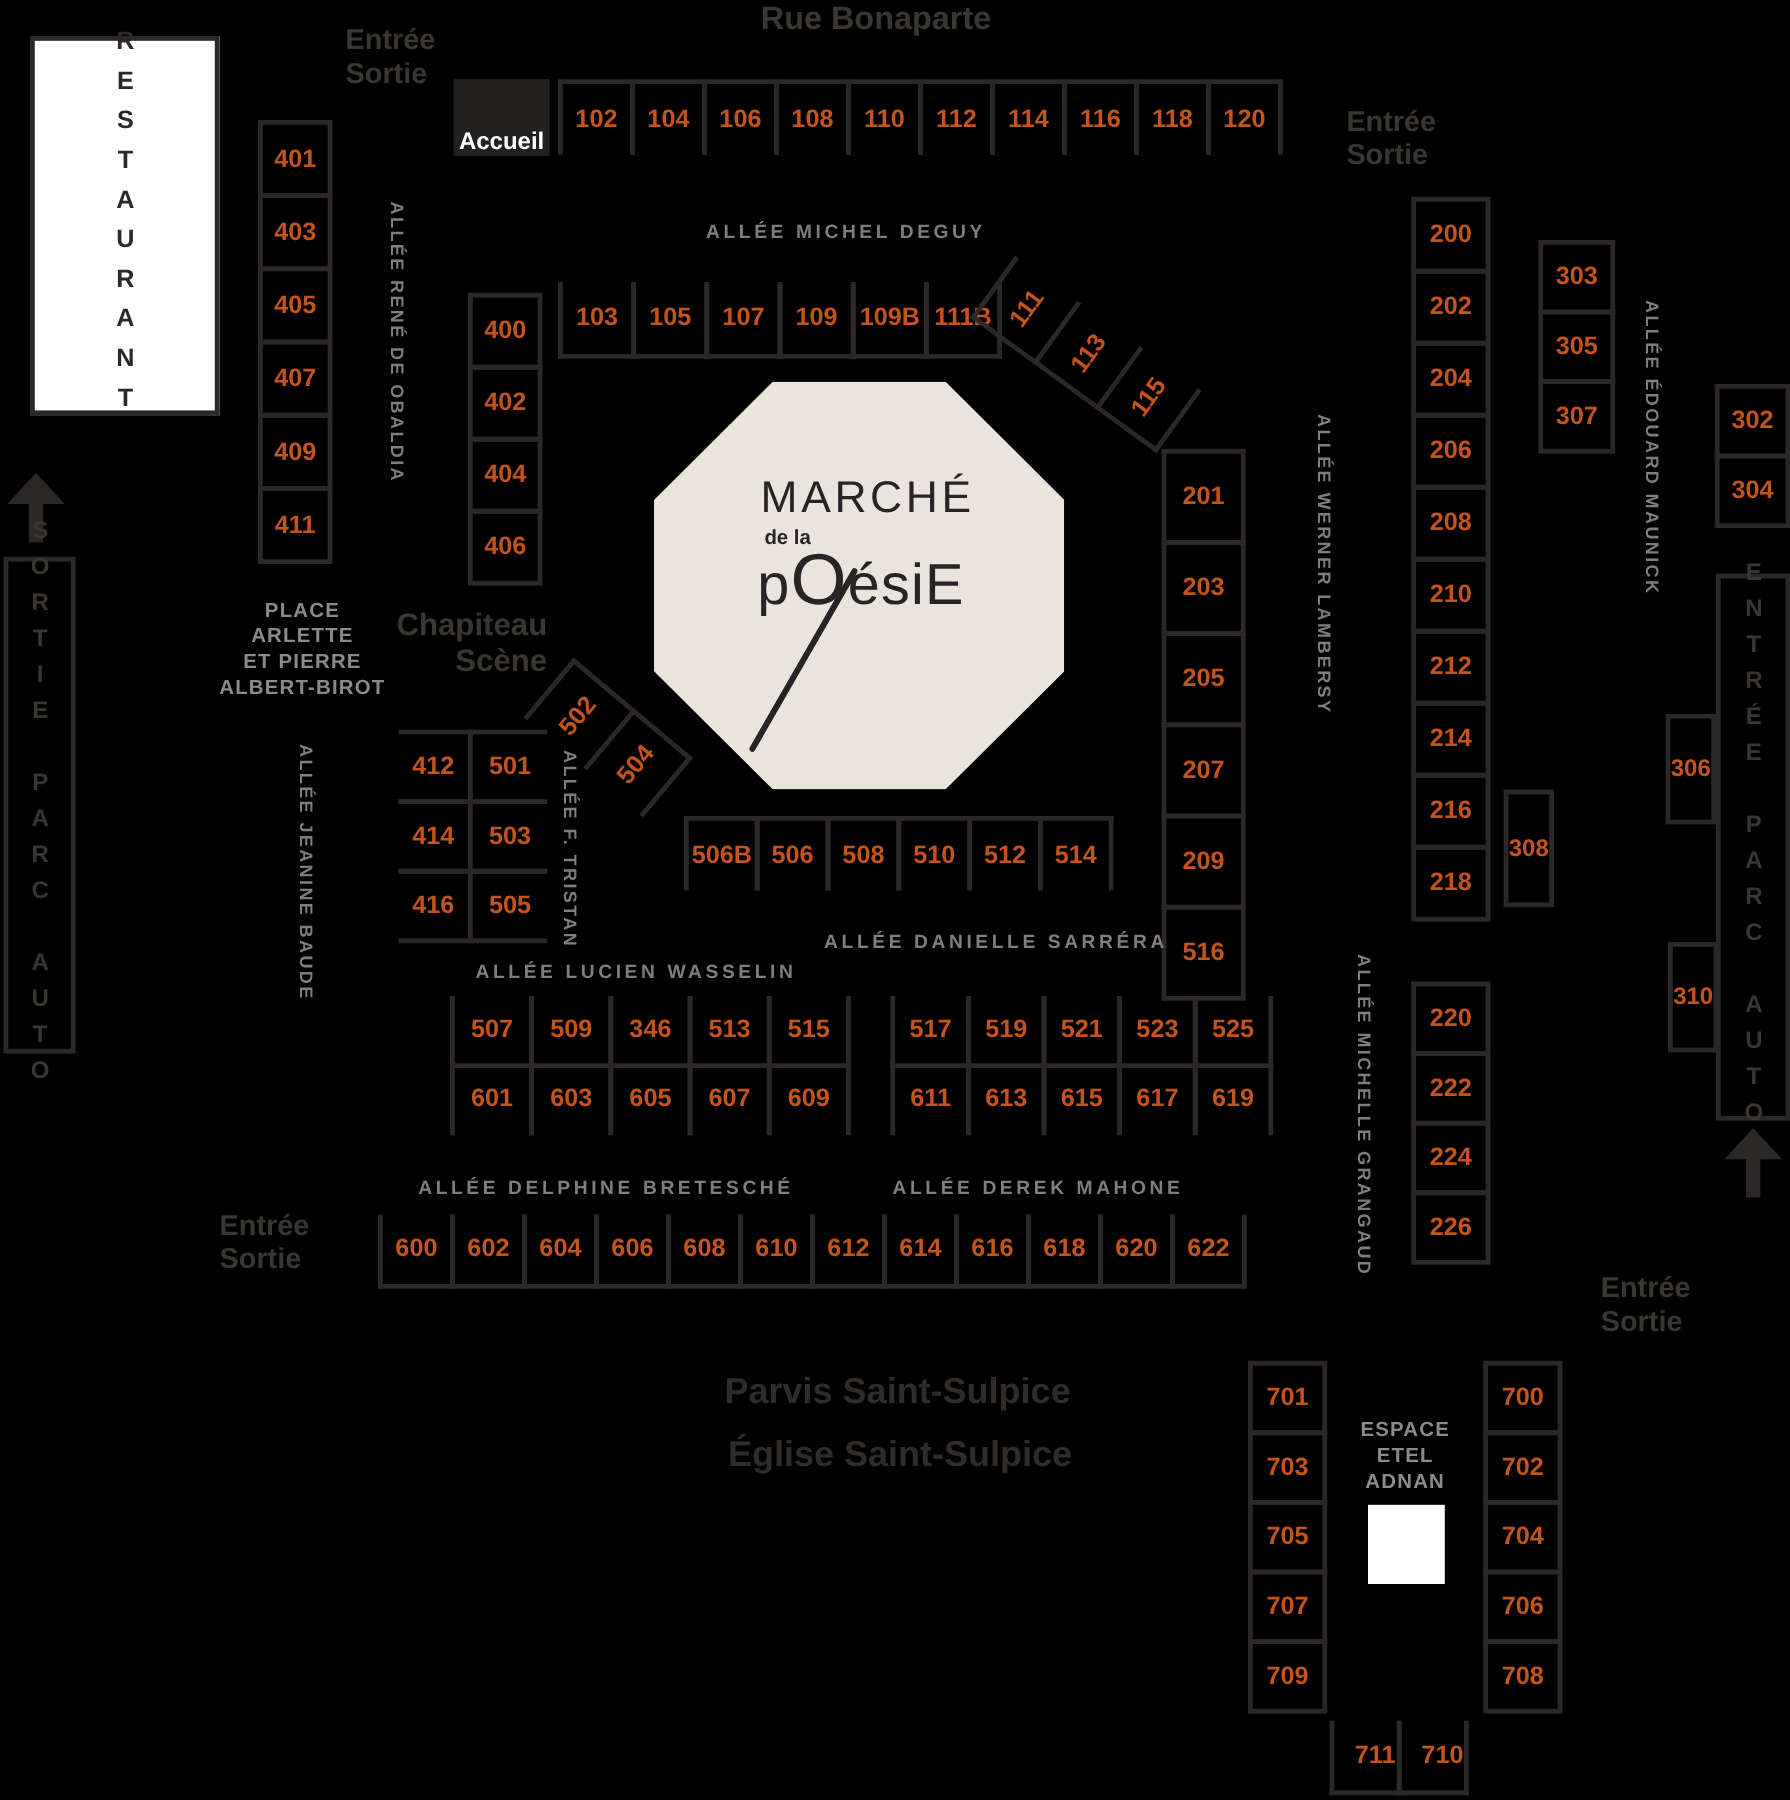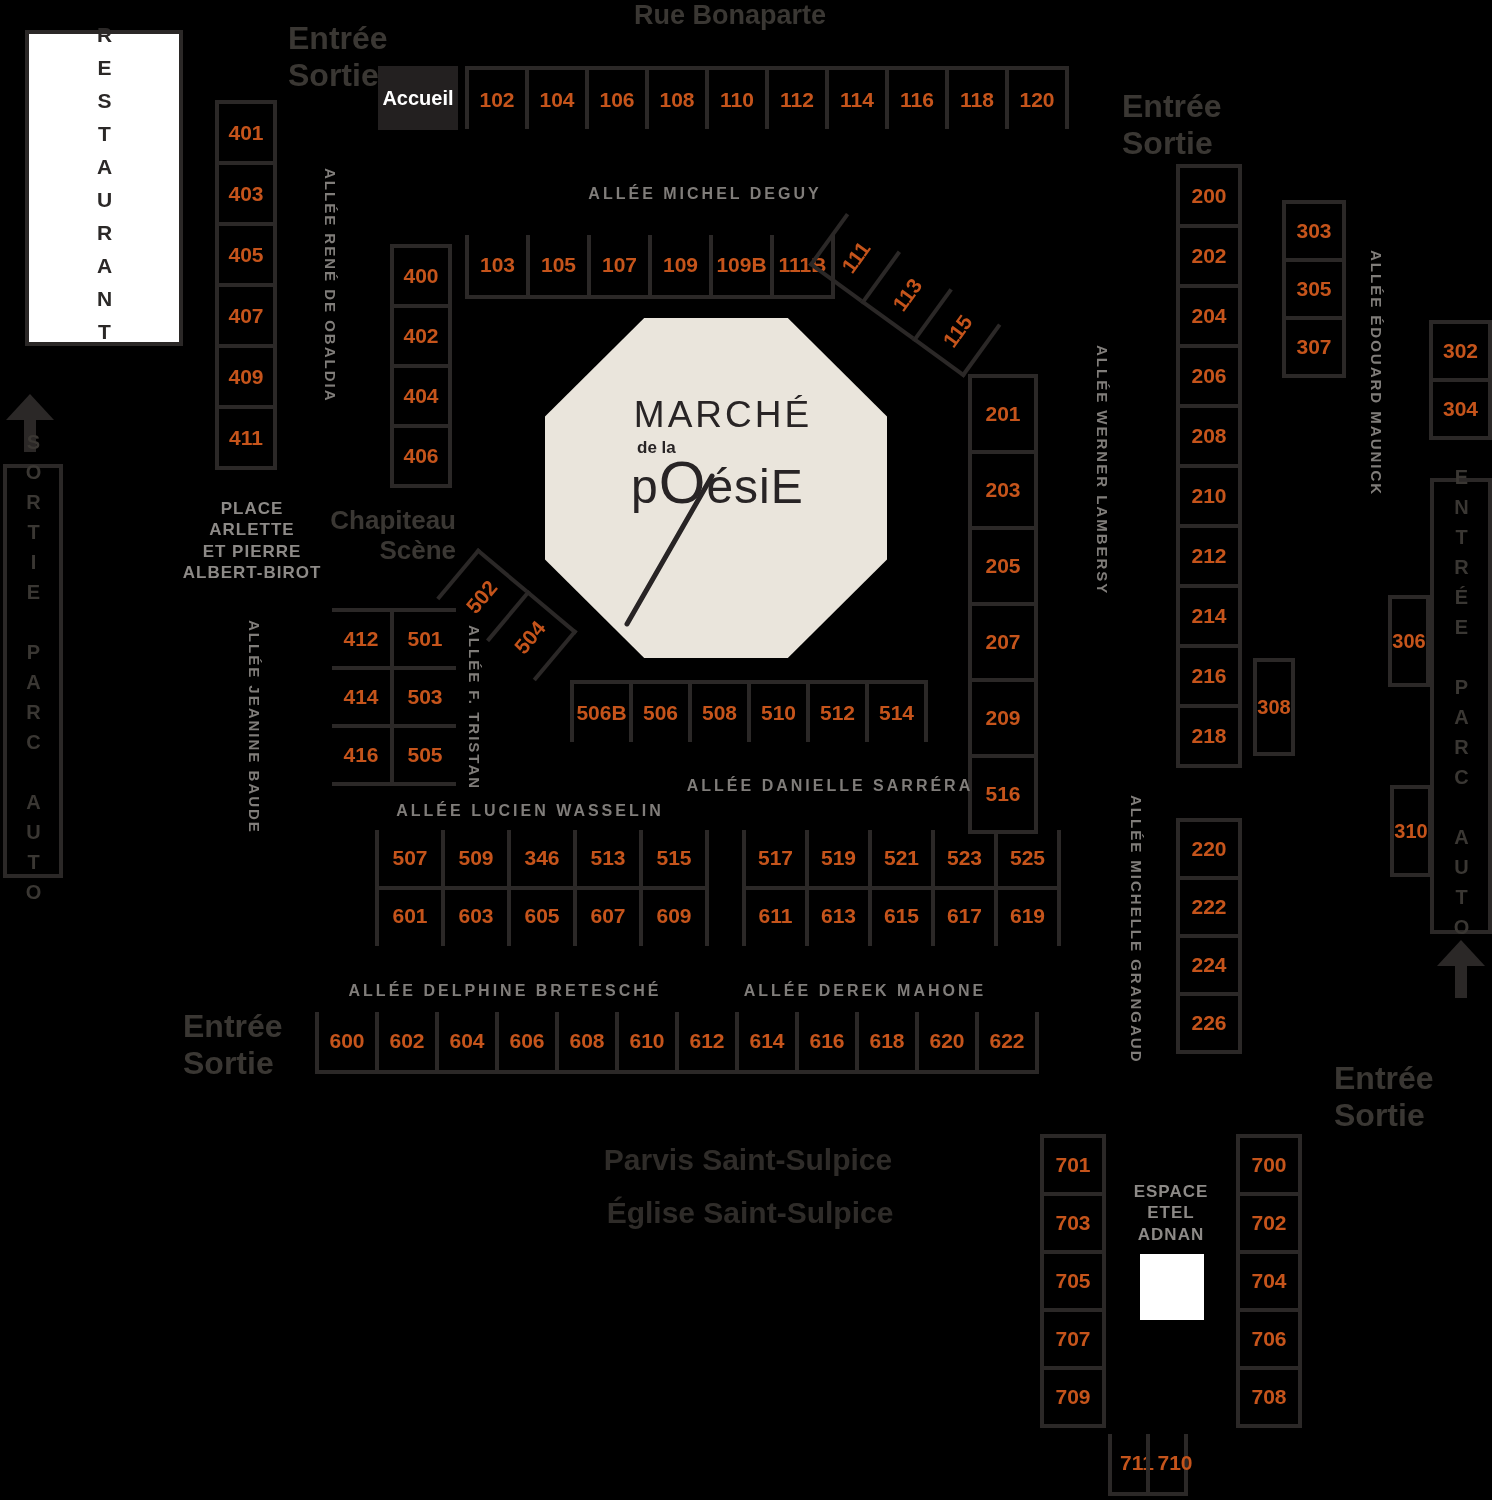--- a/index.html
+++ b/index.html
@@ -33,21 +33,21 @@
   #g-506 .cell{width:63px;height:62px;}
   #g-201 .cell{width:70px;height:80px;}
   #g-200 .cell{width:66px;height:64px;}
   #g-220 .cell{width:66px;height:62px;}
   #g-303 .cell{width:64px;height:62px;}
   #g-302 .cell{width:63px;height:62px;}
   #g-600 .cell{width:64px;height:62px;}
   .wasblock .cell{width:70px;height:60px;}
   .sarblock .cell{width:67px;height:60px;}
   #g-esp-l .cell,#g-esp-r .cell{width:66px;height:62px;}
-  #g-esp-b .cell{width:42px;height:62px;padding-left:16px;}
+  #g-esp-b .cell{width:60px;height:62px;padding-left:16px;}
   
   #g-chap{position:absolute;left:332px;top:608px;display:flex;flex-direction:column;}
   #g-chap .grow{display:flex;}
   #g-chap .grow + .grow{margin-top:-4px;}
   #g-chap .cell{width:62px;height:62px;}
   #g-chap .cl{border-left:none;}
   #g-chap .cr{border-left:none;border-right:none;}
   
   .diag{position:absolute;display:flex;transform-origin:top left;}
   .diag .cell > span,.diag2 .cell > span{display:block;transform:rotate(-90deg);}
@@ -59,37 +59,37 @@
   
   .solo{position:absolute;box-sizing:border-box;border:4px solid var(--line);
         display:flex;align-items:center;justify-content:center;
         font-weight:bold;font-size:20px;color:var(--orange);}
   
   .lbl{position:absolute;font-weight:bold;}
   .street{color:var(--dark);font-size:27px;text-align:center;}
   .big{color:var(--darker);font-size:30px;text-align:center;}
   .alley{color:var(--gray);font-size:16px;letter-spacing:3px;text-align:center;white-space:nowrap;}
   .grayblock{color:var(--gray2);font-size:17px;letter-spacing:1px;text-align:center;line-height:1.25;}
-  .es{color:var(--dark);font-size:32px;line-height:1.15;}
+  .es{color:var(--dark);font-size:24px;line-height:1.15;}
   .chap{color:var(--dark);font-size:26px;text-align:right;line-height:1.15;}
   
   .vrot{position:absolute;writing-mode:vertical-rl;font-weight:bold;font-size:15px;
         letter-spacing:2px;color:var(--gray);white-space:nowrap;}
   
   .vstack{writing-mode:vertical-rl;text-orientation:upright;font-weight:bold;white-space:nowrap;}
   .vbox{position:absolute;box-sizing:border-box;border:4px solid var(--line);
         display:flex;align-items:center;justify-content:center;}
   #restaurant-box{left:25px;top:30px;width:158px;height:316px;background:#ffffff;}
   #restaurant-box .vstack{font-size:21px;letter-spacing:10px;color:var(--line);}
   #sortie-box{left:3px;top:464px;width:60px;height:414px;}
   #entree-box{left:1430px;top:478px;width:62px;height:456px;}
   #sortie-box .vstack,#entree-box .vstack{font-size:20px;letter-spacing:8px;color:var(--dark);}
   
   #accueil{position:absolute;left:378px;top:66px;width:80px;height:64px;background:#232020;
-           display:flex;align-items:center;justify-content:center;color:#fff;
+           display:flex;align-items:flex-end;justify-content:center;color:#fff;
            font-weight:bold;font-size:20px;}
   
   .arrow{position:absolute;width:48px;}
   .arrow .head{width:0;height:0;border-left:24px solid transparent;border-right:24px solid transparent;
                border-bottom:26px solid var(--line);}
   .arrow .shaft{width:12px;height:34px;background:var(--line);margin:-2px auto 0 auto;}
   
   #octagon{position:absolute;left:545px;top:318px;width:342px;height:340px;background:#eae5dc;
            clip-path:polygon(29% 0,71% 0,100% 29%,100% 71%,71% 100%,29% 100%,0 71%,0 29%);}
   #octagon .logo{position:absolute;left:58px;top:76px;width:240px;text-align:center;color:#282425;}

